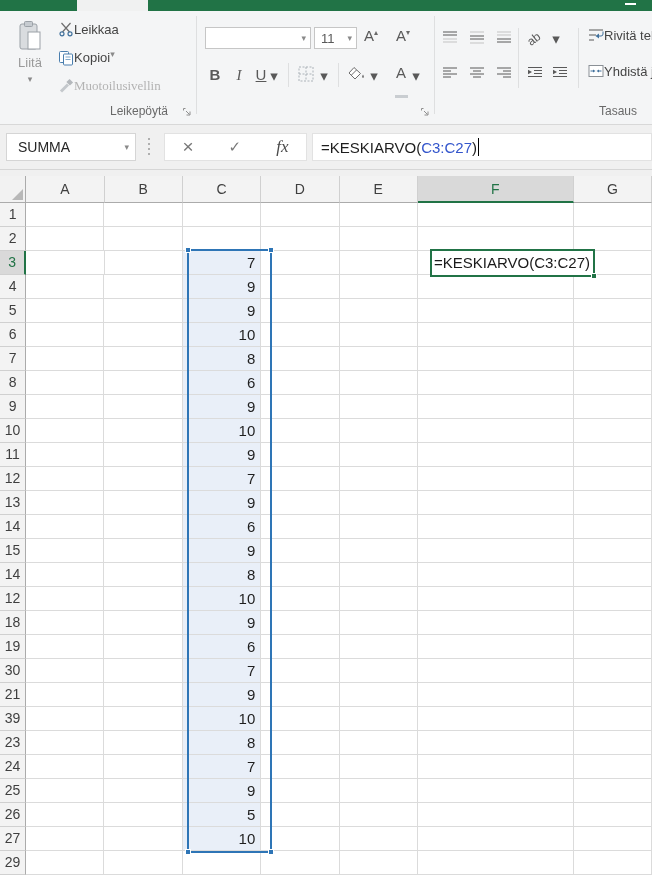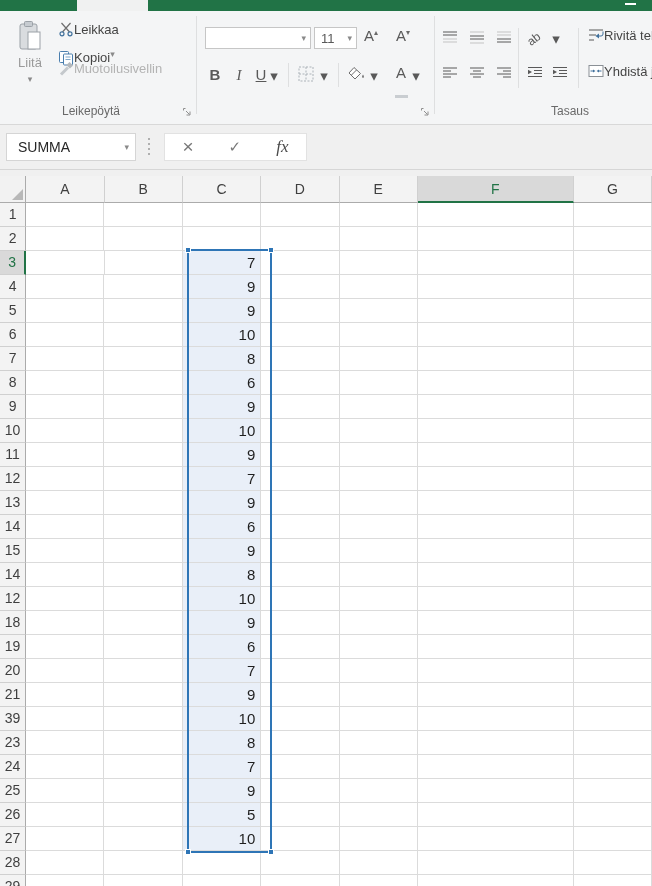--- a/index.html
+++ b/index.html
@@ -9,21 +9,21 @@
 
   
   .titlebar { position:absolute; left:0; top:0; width:652px; height:11px; background:var(--green,#217346); }
   .tab-sliver { position:absolute; left:77px; top:0; width:71px; height:11px; background:#F0F1F1; }
   .min-dash { position:absolute; right:16px; top:3px; width:11px; height:2px; background:#fff; }
 
   
   .ribbon { position:absolute; left:0; top:11px; width:652px; height:114px;
             background:#F4F5F6; border-bottom:1px solid #D8D8D8; color:#444; font-size:13px; }
   .ribbon .vsep { position:absolute; top:5px; height:98px; width:1px; background:#DEDFE0; }
-  .grp-label { position:absolute; top:93px; text-align:center; font-size:12px; color:#696969; }
+  .grp-label { position:absolute; top:93px; text-align:center; font-size:12px; color:#696969;margin-left:48px; }
   .launcher { position:absolute; width:12px; height:12px; cursor:pointer; }
 
   .paste-btn { position:absolute; left:6px; top:6px; width:48px; height:88px; text-align:center; color:#9A9A9A; }
   .paste-btn .lbl { display:block; margin-top:3px; font-size:13px; }
   .caret { font-size:9px; color:#8A8A8A; line-height:1; }
   .small-btn { position:absolute; display:flex; height:20px; white-space:nowrap; }
   .small-btn .lbl { color:#444; }
   .small-btn.disabled .lbl { color:#B3B3B3; }
 
   .combo { position:absolute; background:#fff; border:1px solid #C6C6C6; height:22px;
@@ -119,21 +119,21 @@
     <div class="small-btn" style="left:58px; top:39px;">
       <svg width="16" height="16" viewBox="0 0 16 16">
         <rect x="1.5" y="1.5" width="9" height="11" rx="1" fill="#FDFEFF" stroke="#4A7EAE"></rect>
         <rect x="5.5" y="4" width="9" height="11" rx="1" fill="#FDFEFF" stroke="#4A7EAE"></rect>
         <path d="M7.5 7 h5 M7.5 9.5 h5" stroke="#7FA7C9" stroke-width="1"></path>
       </svg>
       <span class="lbl">Kopioi</span>
       <span class="caret">▾</span>
     </div>
 
-    <div class="small-btn disabled" style="left:58px; top:50px;">
+    <div class="small-btn disabled" style="left:58px; top:67px;font-family:Liberation Serif, serif;">
       <svg width="16" height="15" viewBox="0 0 16 15">
         <path d="M3 13.5 l7-7" stroke="#C4C8CC" stroke-width="3"></path>
         <path d="M10 2.5 l3.5 3.5" stroke="#B4B8BC" stroke-width="4.5"></path>
       </svg>
       <span class="lbl">Muotoilusivellin</span>
     </div>
 
     <div class="grp-label" style="left:0; width:182px;">Leikepöytä</div>
     <div class="launcher" style="left:182px; top:96px;">
       <svg width="10" height="10" viewBox="0 0 10 10">
@@ -274,20 +274,26 @@
     <div class="dots">
         <i></i>
         <i></i>
         <i></i>
         <i></i>
       </div>
     <div class="fxbtns">
       <span class="b x">×</span>
       <span class="b ok">✓</span>
       <span class="b fx">fx</span>
+    </div>
+    <div class="fxinput">
+      <span>=KESKIARVO(</span>
+        <span class="ref">C3:C27</span>
+        <span>)</span>
+        <span class="fxcursor"></span>
     </div>
   </div>
 
   <div id="grid">
       <div class="hdr-row">
         <div class="corner"></div>
         <div class="col-h" style="width: 81px;">A</div>
         <div class="col-h" style="width: 81px;">B</div>
         <div class="col-h" style="width: 81px;">C</div>
         <div class="col-h" style="width: 81px;">D</div>
@@ -479,21 +485,21 @@
         <div class="row-h">19</div>
         <div class="cell" style="width: 81px;"></div>
         <div class="cell" style="width: 81px;"></div>
         <div class="cell sel" style="width: 81px;">6</div>
         <div class="cell" style="width: 81px;"></div>
         <div class="cell" style="width: 81px;"></div>
         <div class="cell" style="width: 161px;"></div>
         <div class="cell" style="width: 81px;"></div>
       </div>
       <div class="g-row">
-        <div class="row-h">20</div>
+        <div class="row-h">30</div>
         <div class="cell" style="width: 81px;"></div>
         <div class="cell" style="width: 81px;"></div>
         <div class="cell sel" style="width: 81px;">7</div>
         <div class="cell" style="width: 81px;"></div>
         <div class="cell" style="width: 81px;"></div>
         <div class="cell" style="width: 161px;"></div>
         <div class="cell" style="width: 81px;"></div>
       </div>
       <div class="g-row">
         <div class="row-h">21</div>
@@ -553,30 +559,20 @@
         <div class="cell" style="width: 81px;"></div>
         <div class="cell" style="width: 81px;"></div>
         <div class="cell" style="width: 161px;"></div>
         <div class="cell" style="width: 81px;"></div>
       </div>
       <div class="g-row">
         <div class="row-h">27</div>
         <div class="cell" style="width: 81px;"></div>
         <div class="cell" style="width: 81px;"></div>
         <div class="cell sel" style="width: 81px;">10</div>
-        <div class="cell" style="width: 81px;"></div>
-        <div class="cell" style="width: 81px;"></div>
-        <div class="cell" style="width: 161px;"></div>
-        <div class="cell" style="width: 81px;"></div>
-      </div>
-      <div class="g-row">
-        <div class="row-h">28</div>
-        <div class="cell" style="width: 81px;"></div>
-        <div class="cell" style="width: 81px;"></div>
-        <div class="cell" style="width: 81px;"></div>
         <div class="cell" style="width: 81px;"></div>
         <div class="cell" style="width: 81px;"></div>
         <div class="cell" style="width: 161px;"></div>
         <div class="cell" style="width: 81px;"></div>
       </div>
       <div class="g-row">
         <div class="row-h">29</div>
         <div class="cell" style="width: 81px;"></div>
         <div class="cell" style="width: 81px;"></div>
         <div class="cell" style="width: 81px;"></div>
@@ -584,14 +580,15 @@
         <div class="cell" style="width: 81px;"></div>
         <div class="cell" style="width: 161px;"></div>
         <div class="cell" style="width: 81px;"></div>
       </div>
       <div class="sel-border" style="left: 187px; top: 73px; width: 85px; height: 604px;">
         <div class="handle" style="left: -4px; top: -4px;"></div>
         <div class="handle" style="right: -4px; top: -4px;"></div>
         <div class="handle" style="left: -4px; bottom: -4px;"></div>
         <div class="handle" style="right: -4px; bottom: -4px;"></div>
       </div>
+      <div class="active-cell" style="left: 430px; top: 73px; width: 165px; height: 28px;">=KESKIARVO(C3:C27)<div class="fill-handle"></div></div>
     </div>
 </div>
 
 </body></html>

